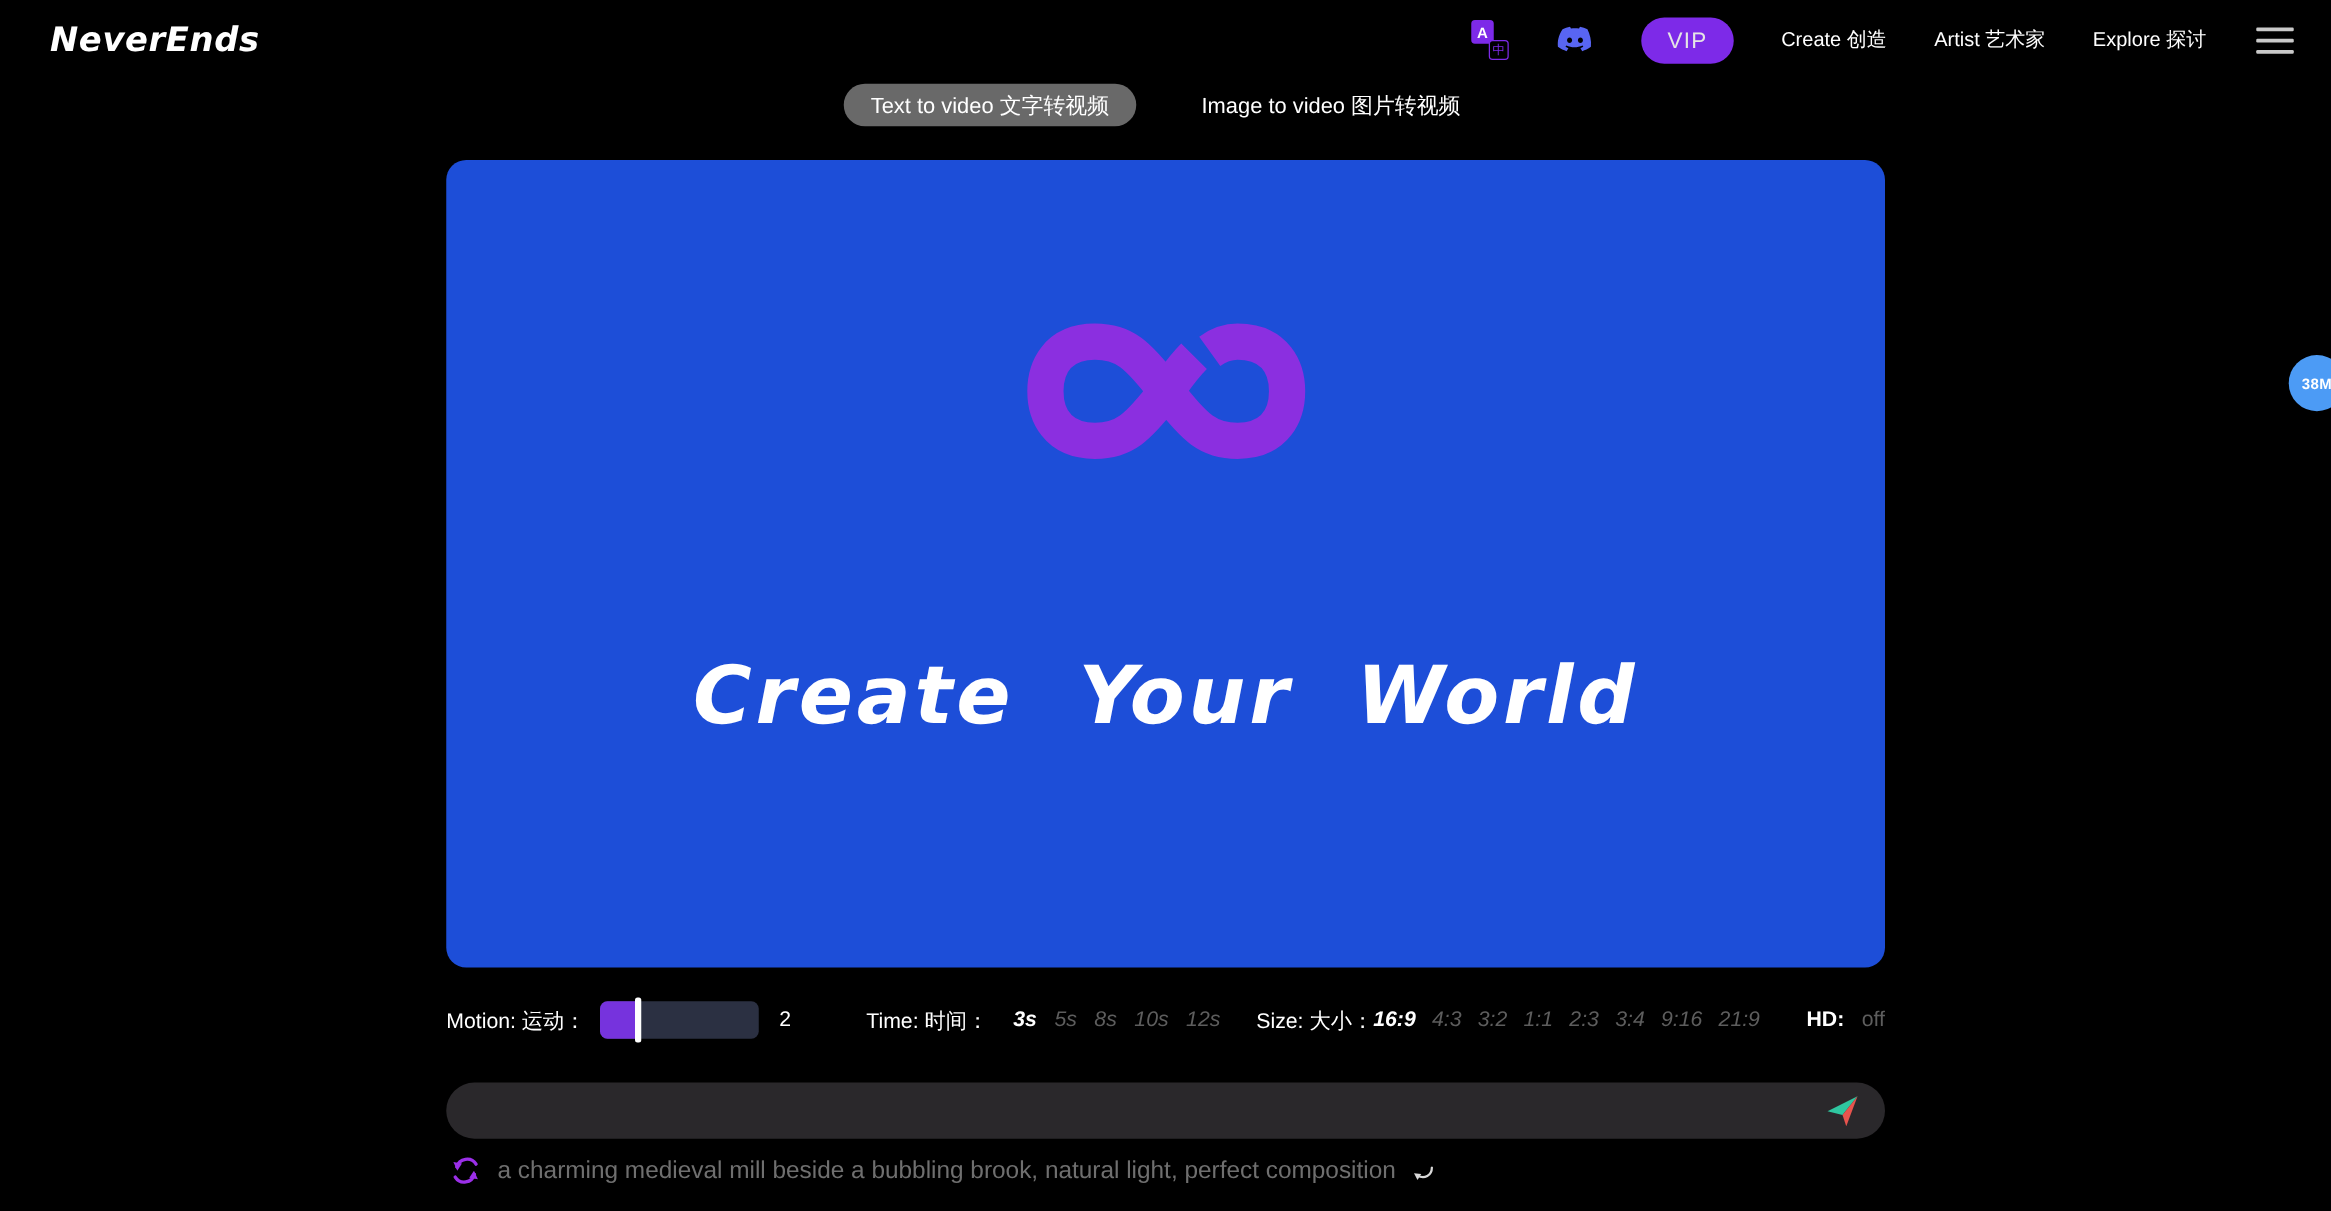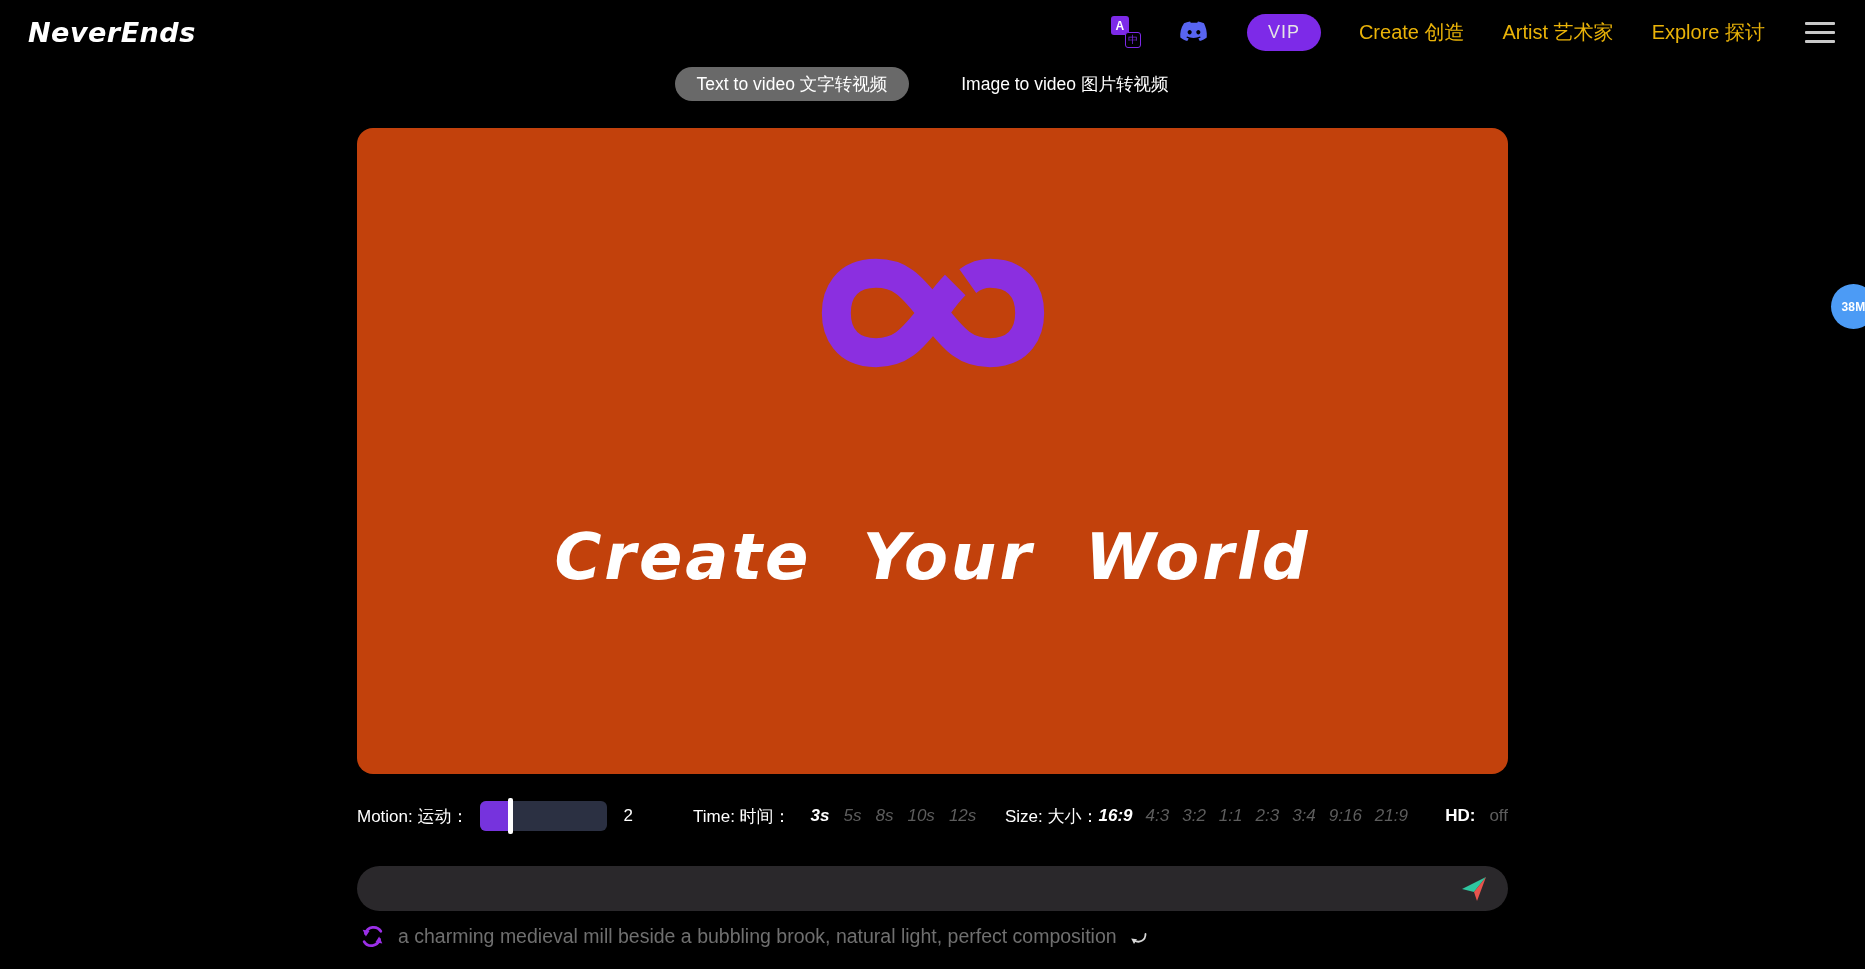--- a/index.html
+++ b/index.html
@@ -7,33 +7,33 @@
   body {
     position: relative;
     width: 1865px; height: 969px;
     overflow: hidden;
     font-family: "Liberation Sans", sans-serif;
     color: #fff;
   }
 
   
   .header {
-    position: absolute; top: 0; left: 0; right: 0; height: 64px;
+    position: absolute; top: 0; left: 12px; right: 0; height: 64px;
     display: flex; align-items: center; justify-content: space-between;
     padding: 0 28px;
   }
   .logo {
     font-size: 27px; font-weight: bold; font-style: italic;
     letter-spacing: 0.5px; cursor: pointer;
     font-family: "DejaVu Sans", sans-serif;
   }
   .nav { display: flex; align-items: center; gap: 38px; }
   .nav .icon-btn { display: flex; align-items: center; cursor: pointer; }
   .nav a.nav-link {
-    color: #eab308; text-decoration: none; font-size: 20px; cursor: pointer;
+    color: #ffffff; text-decoration: none; font-size: 16px; cursor: pointer;
     white-space: nowrap;
   }
   .vip-btn {
     background: #7d2ae8; color: #e5e5e5; border: none; cursor: pointer;
     font-size: 18px; padding: 8px 21px; border-radius: 19px;
     font-family: "Liberation Sans", sans-serif; letter-spacing: 1px;
   }
   .burger { display: flex; flex-direction: column; gap: 6px; cursor: pointer; padding: 4px 2px; }
   .burger span { display: block; width: 30px; height: 3px; background: #c9c9c9; border-radius: 1px; }
 
@@ -59,21 +59,21 @@
   .tab {
     border: none; background: transparent; color: #fff; cursor: pointer;
     font-size: 17.5px; padding: 5px 22px; border-radius: 19px;
     font-family: "Liberation Sans", sans-serif; white-space: nowrap;
   }
   .tab.active { background: #696969; }
 
   
   .canvas {
     position: absolute; left: 357px; top: 128px; width: 1151px; height: 646px;
-    background: #c2410c; border-radius: 16px;
+    background: #1d4ed8; border-radius: 16px;
   }
   .infinity-wrap { position: absolute; top: 122px; left: 50%; transform: translateX(-50%); }
   .canvas-title {
     position: absolute; top: 392px; left: 0; right: 0; text-align: center;
     font-family: "DejaVu Sans", sans-serif;
     font-style: italic; font-size: 64px; font-weight: bold; color: #fff;
     letter-spacing: 3px; word-spacing: 26px; white-space: nowrap;
   }
 
   

